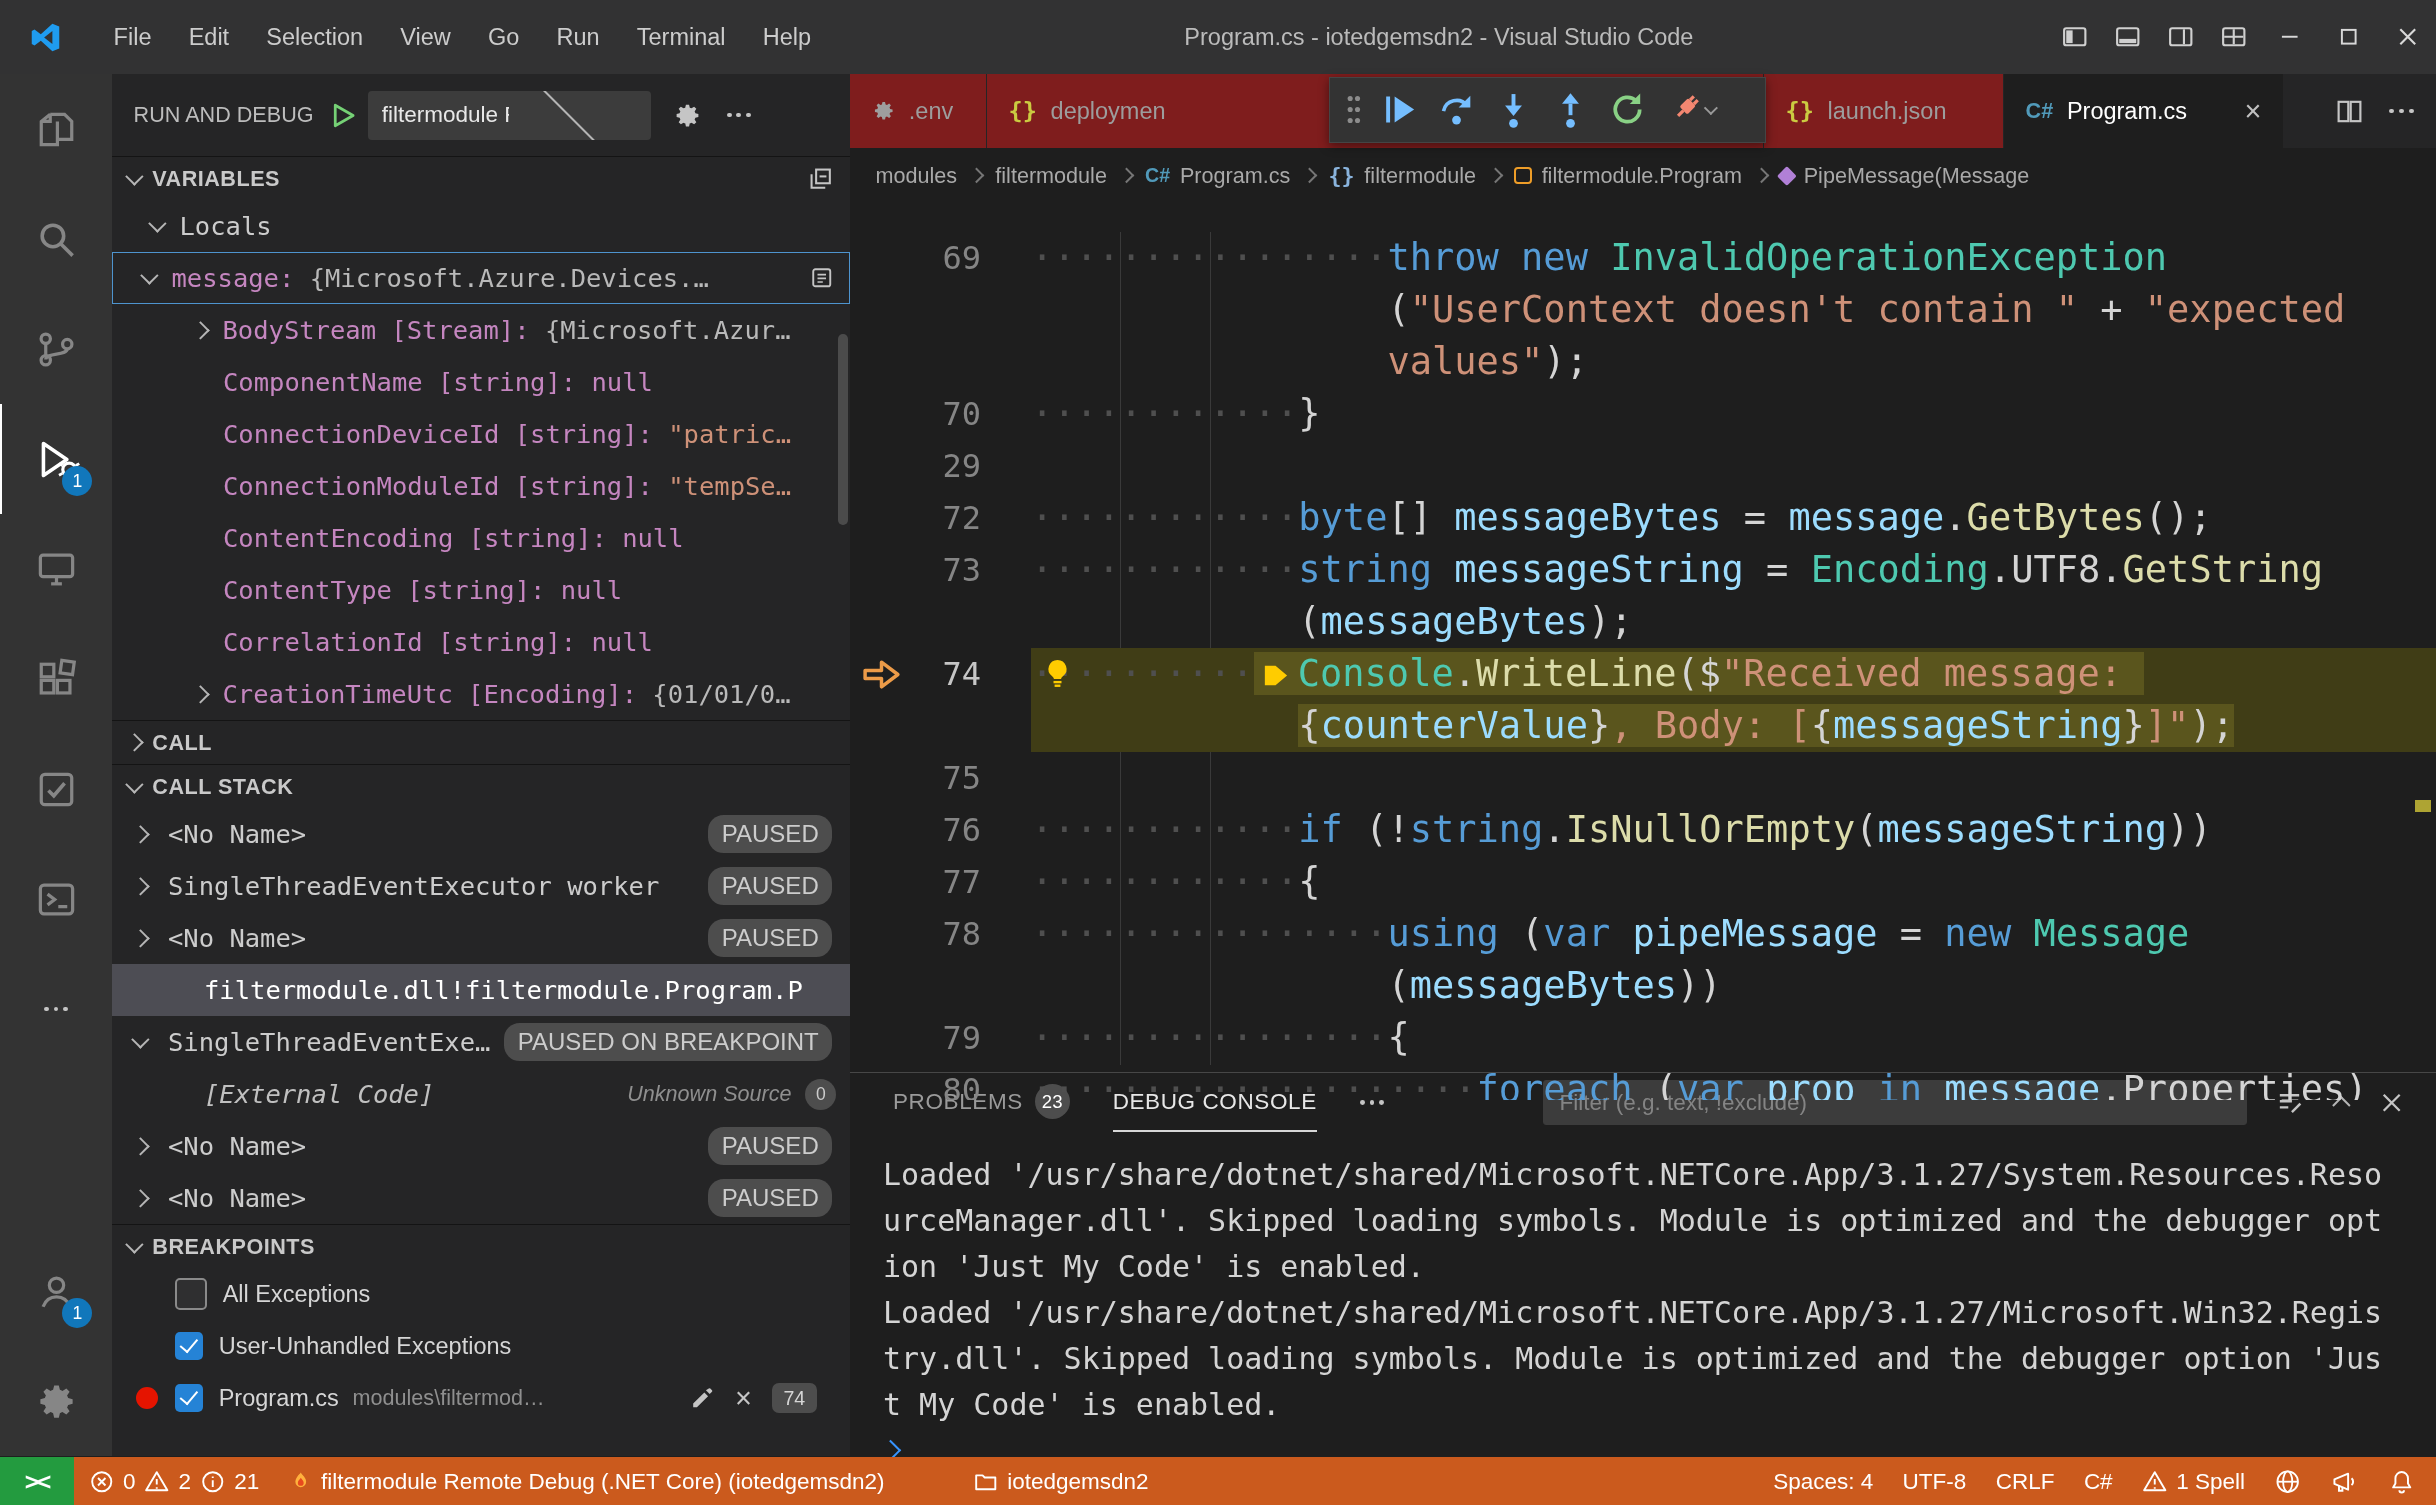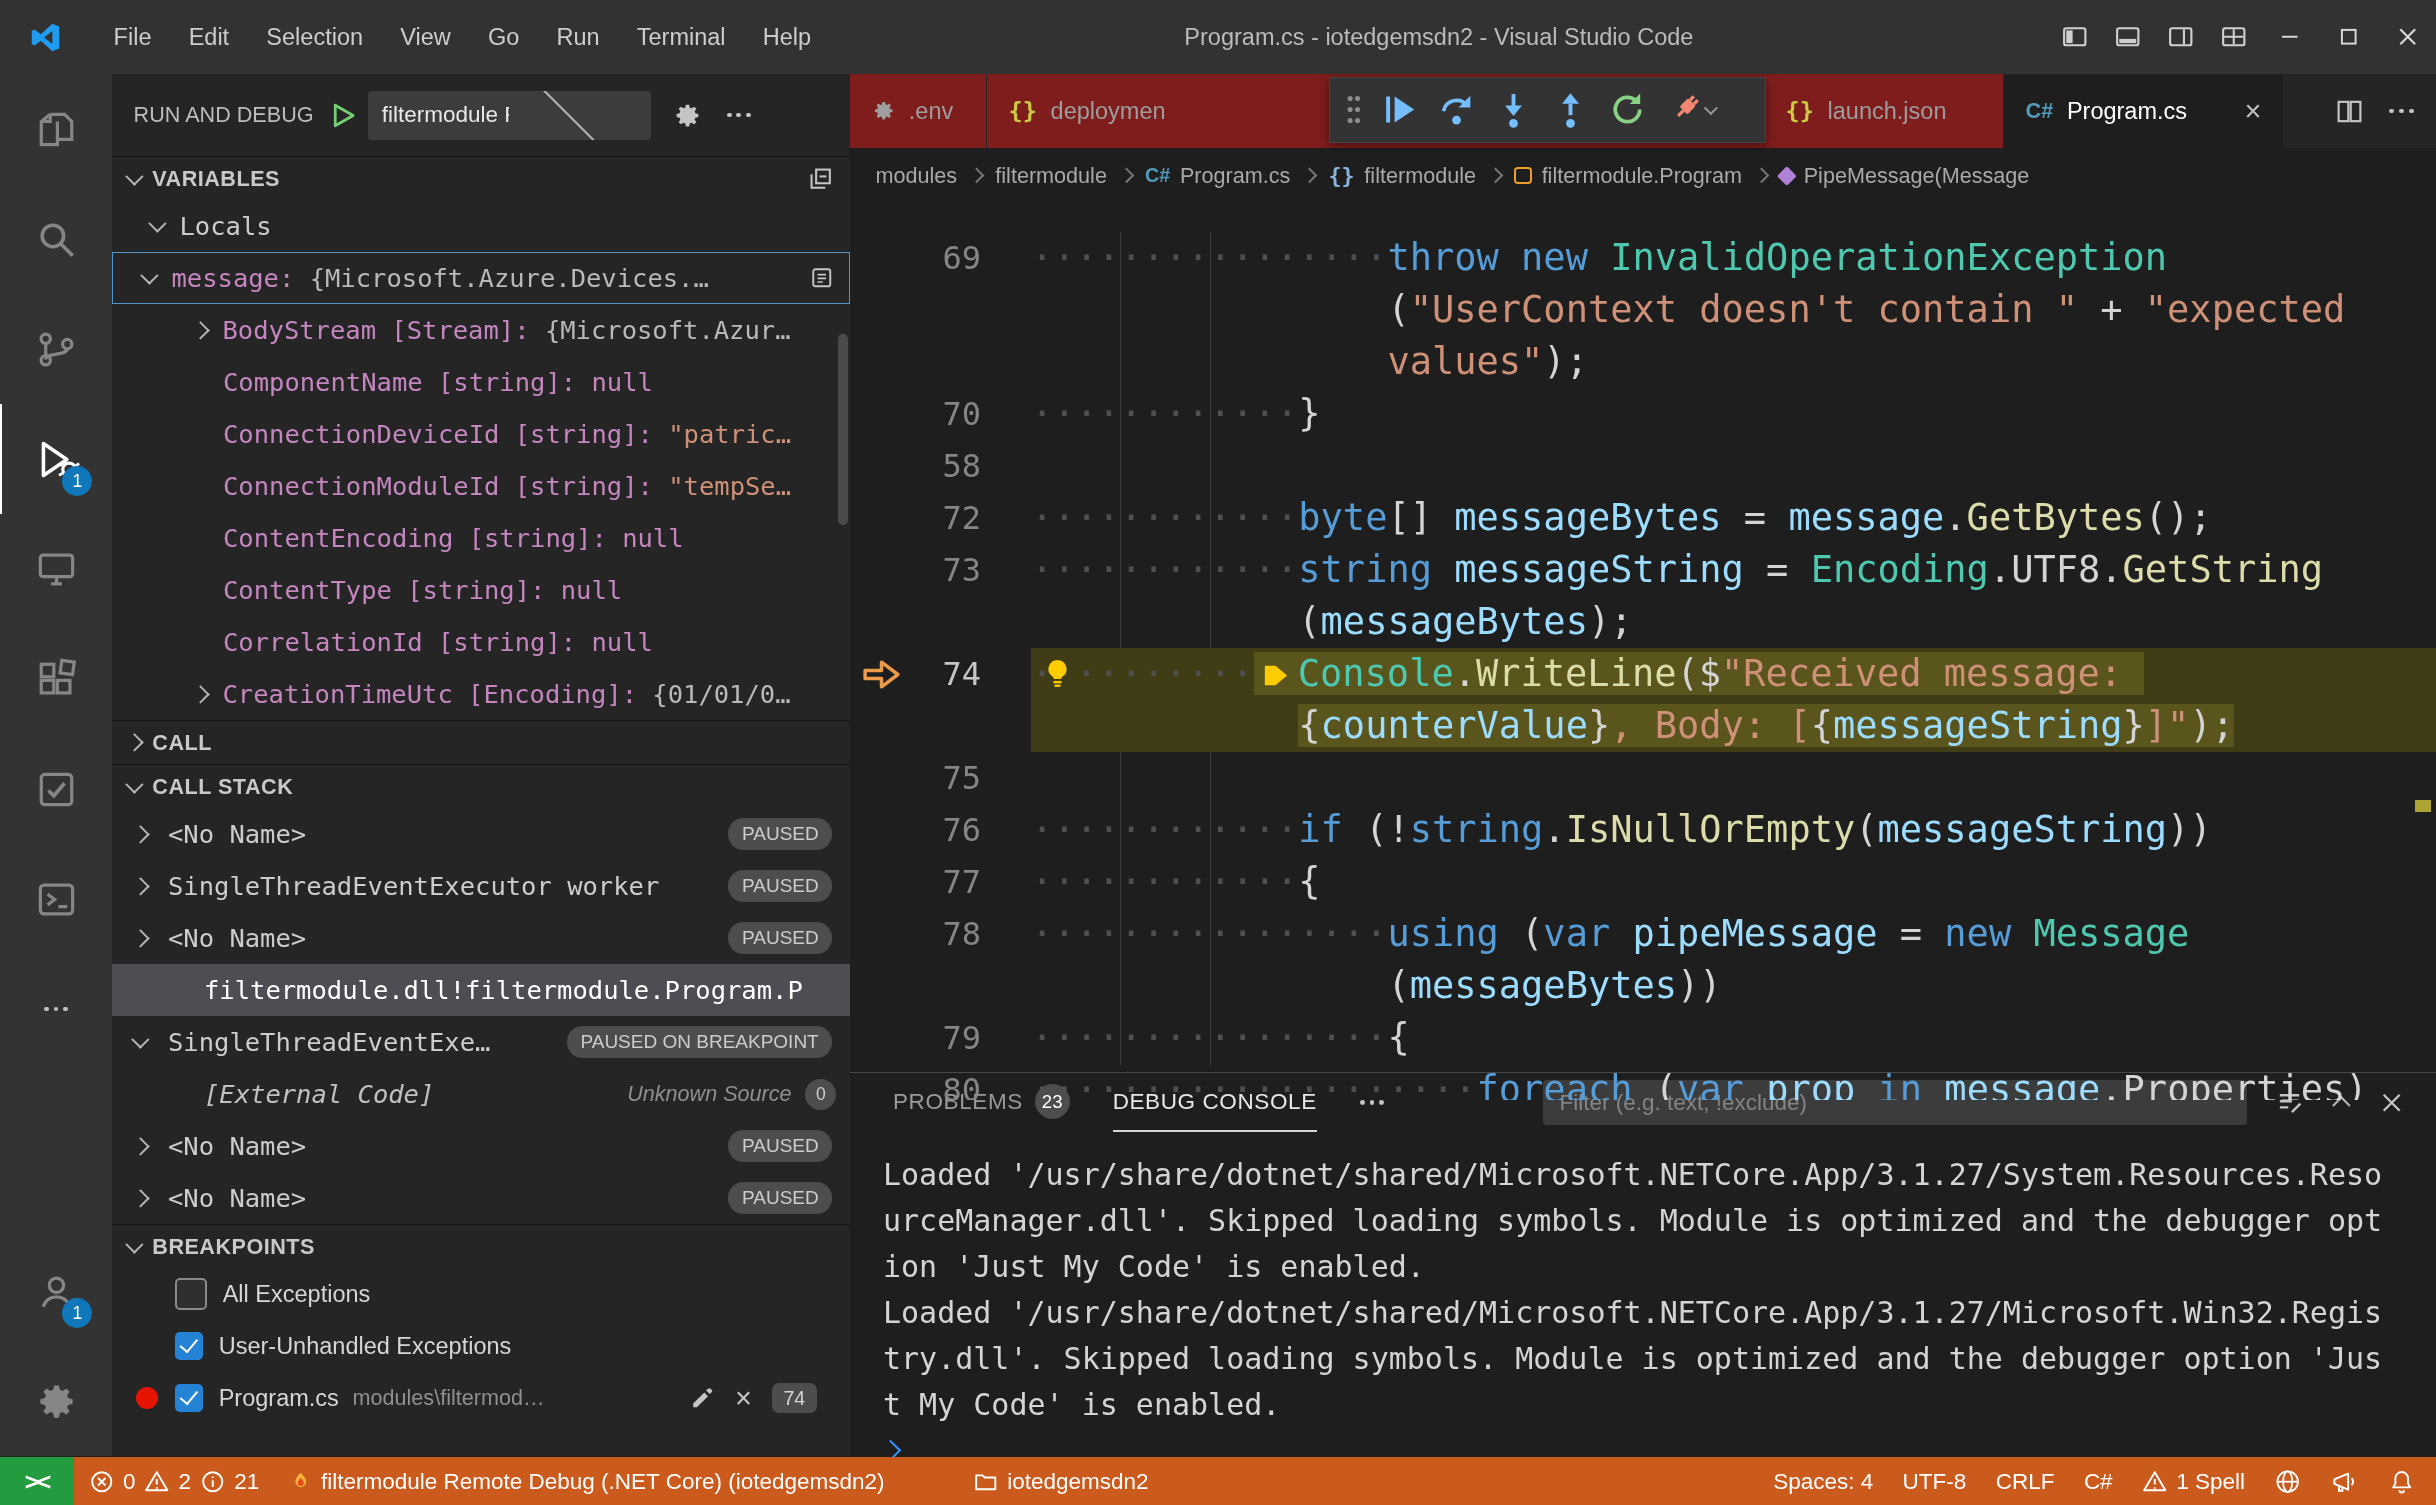--- a/index.html
+++ b/index.html
@@ -37,21 +37,21 @@
   .chev.up{transform:rotate(-135deg);margin-top:5.9px;}
   .tree-row{display:flex;align-items:center;height:52px;font-family:"DejaVu Sans Mono",monospace;font-size:25.5px;white-space:pre;overflow:hidden;}
   .tree-row .chev{margin-right:15.7px;}
   .vn-prop{color:#c586c0;}
   .vn-plain{color:#cccccc;}
   .vv-obj{color:#b9b9b9;}
   .vv-str{color:#ce9178;}
   .vv-kw{color:#c586c0;}
   .var-row.focused{outline:1px solid #4e94ce;outline-offset:-1px;}
   .row-action{margin-left:auto;margin-right:15.7px;color:#c5c5c5;flex:none;}
-  .badge-pill{margin-left:auto;margin-right:17.6px;background:#4d4d4d;color:#cccccc;font-family:"Liberation Sans",sans-serif;font-size:19px;border-radius:15.7px;padding:4.9px 13.7px;white-space:nowrap;flex:none;}
+  .badge-pill{margin-left:auto;margin-right:17.6px;background:#4d4d4d;color:#cccccc;font-family:"Liberation Sans",sans-serif;font-size:24px;border-radius:15.7px;padding:4.9px 13.7px;white-space:nowrap;flex:none;}
   .cs-row.selected{background:#4d4d54;color:#ffffff;}
   .cs-row .frame-name{overflow:hidden;text-overflow:clip;white-space:pre;}
   .cs-ext .frame-name{font-style:italic;color:#c0c0c0;}
   .cs-right{margin-left:auto;margin-right:13.7px;display:flex;align-items:center;gap:13.7px;font-style:italic;color:#8f8f8f;font-family:"Liberation Sans",sans-serif;font-size:21.6px;white-space:nowrap;}
   .cnt-badge{width:31px;height:31px;border-radius:50%;background:#4d4d4d;color:#cccccc;font-style:normal;font-size:17.6px;display:flex;align-items:center;justify-content:center;}
   .bp-row{position:relative;display:flex;align-items:center;height:52px;padding-left:63px;font-size:23.5px;color:#d6d6d6;}
   .bp-dot{position:absolute;left:23.5px;width:22.5px;height:22.5px;border-radius:50%;background:#e51400;}
   .cb{width:28px;height:28px;border-radius:4.9px;margin-right:15.7px;flex:none;position:relative;}
   .cb.off{background:#2f2f30;border:2px solid #8a8a8a;}
   .cb.on{background:#2583d6;}
@@ -503,21 +503,21 @@
     </div>
 
   <div id="code">
     <div class="guide" style="left:270px;"></div>
     <div class="guide" style="left:360px;"></div>
     <div id="code-rows">
         <div class="code-row"><span class="glyph"></span><span class="lnum">69</span><span class="ltext"><span class="ws">················</span><span class="tk-ctrl">throw </span><span class="tk-kw">new </span><span class="tk-cls">InvalidOperationException</span></span></div>
         <div class="code-row"><span class="glyph"></span><span class="lnum"></span><span class="ltext"><span>                </span><span class="tk-pun">(</span><span class="tk-str">"UserContext doesn't contain "</span><span class="tk-pun"> + </span><span class="tk-str">"expected</span></span></div>
         <div class="code-row"><span class="glyph"></span><span class="lnum"></span><span class="ltext"><span>                </span><span class="tk-str">values"</span><span class="tk-pun">);</span></span></div>
         <div class="code-row"><span class="glyph"></span><span class="lnum">70</span><span class="ltext"><span class="ws">············</span><span class="tk-pun">}</span></span></div>
-        <div class="code-row"><span class="glyph"></span><span class="lnum">58</span><span class="ltext"></span></div>
+        <div class="code-row"><span class="glyph"></span><span class="lnum">29</span><span class="ltext"></span></div>
         <div class="code-row"><span class="glyph"></span><span class="lnum">72</span><span class="ltext"><span class="ws">············</span><span class="tk-kw">byte</span><span class="tk-pun">[] </span><span class="tk-var">messageBytes</span><span class="tk-pun"> = </span><span class="tk-var">message</span><span class="tk-pun">.</span><span class="tk-fn">GetBytes</span><span class="tk-pun">();</span></span></div>
         <div class="code-row"><span class="glyph"></span><span class="lnum">73</span><span class="ltext"><span class="ws">············</span><span class="tk-kw">string </span><span class="tk-var">messageString</span><span class="tk-pun"> = </span><span class="tk-cls">Encoding</span><span class="tk-pun">.</span><span class="tk-pun">UTF8</span><span class="tk-pun">.</span><span class="tk-fn">GetString</span></span></div>
         <div class="code-row"><span class="glyph"></span><span class="lnum"></span><span class="ltext"><span>            </span><span class="tk-pun">(</span><span class="tk-var">messageBytes</span><span class="tk-pun">);</span></span></div>
         <div class="code-row exec-line"><span class="glyph"><svg width="41" height="33" viewBox="0 0 20 16">
               <path d="M2 6h8V2l8 6-8 6v-4H2z" fill="none" stroke="#ec9b48" stroke-width="1.7" stroke-linejoin="round"></path>
             </svg></span><span class="lnum cur">74</span><span class="ltext"><span class="ws">··········</span><span class="exec-stmt"><span class="exec-arrow"><svg width="31" height="31" viewBox="0 0 16 16">
                   <path d="M2.5 3h5.5l6 5-6 5H2.5z" fill="#ffcc00"></path>
                 </svg></span><span class="tk-cls">Console</span><span class="tk-pun">.</span><span class="tk-fn">WriteLine</span><span class="tk-pun">($</span><span class="tk-str">"Received message: </span></span><span class="bulb"><svg width="29" height="31" viewBox="0 0 16 17">
                 <path fill="#ffcc00" d="M8 1a5 5 0 0 1 3.1 8.9c-.6.5-1.1 1-1.1 1.6H6c0-.6-.5-1.1-1.1-1.6A5 5 0 0 1 8 1z"></path>
                 <rect x="5.8" y="12.6" width="4.4" height="1.3" fill="#ffcc00"></rect>

